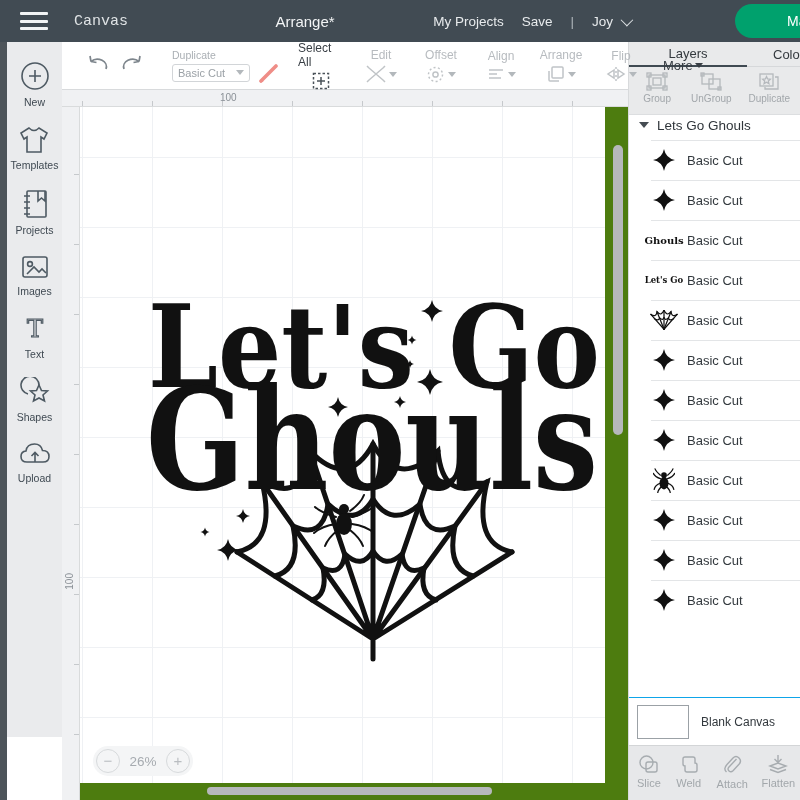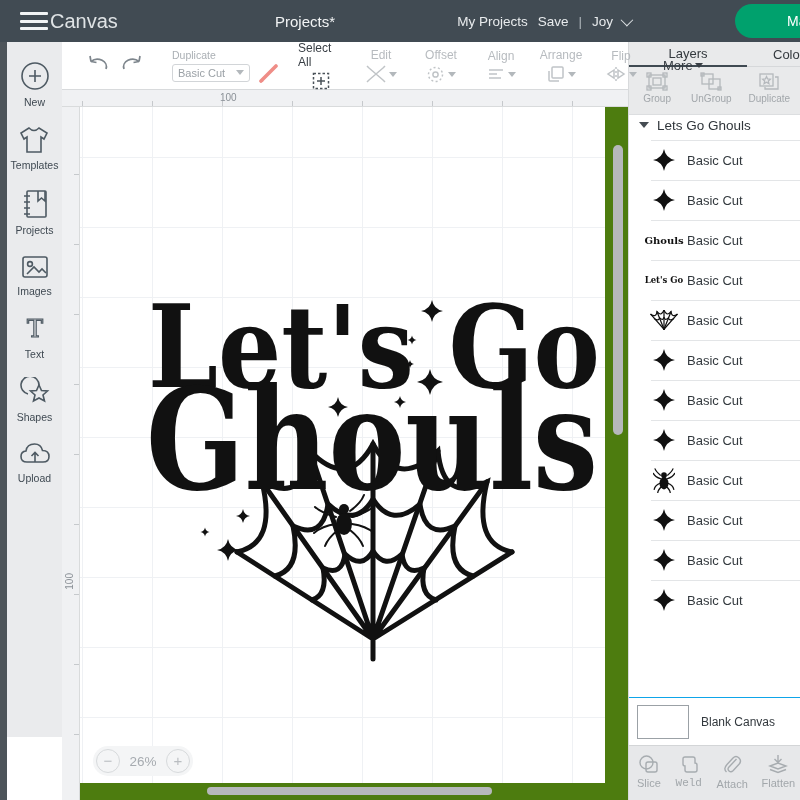--- a/index.html
+++ b/index.html
@@ -5,23 +5,23 @@
   * { margin:0; padding:0; box-sizing:border-box; }
   html,body { width:800px; height:800px; overflow:hidden; background:#fff;
               font-family:"Liberation Sans", sans-serif; position:relative; }
 
   
   .topbar { position:absolute; left:0; top:0; width:800px; height:42px; background:#414b53;
             display:flex; align-items:center; color:#e8ebed; z-index:30; }
   .hamburger { width:28px; height:18px; margin-left:20px; display:flex; flex-direction:column;
                justify-content:space-between; cursor:pointer; }
   .hamburger div { height:3px; background:#f2f4f5; border-radius:1px; }
-  .tb-canvas { margin-left:2px; font-size:20px; color:#dfe3e5; }
+  .tb-canvas { margin-left:26px; font-size:15px; color:#dfe3e5;font-family:Liberation Mono, monospace; }
   .tb-title { position:absolute; left:305px; transform:translateX(-50%); font-size:15px; color:#f2f4f5; }
-  .tb-right { position:absolute; right:170px; display:flex; align-items:center; gap:10px; font-size:13.5px;text-align:center; }
+  .tb-right { position:absolute; right:170px; display:flex; align-items:center; gap:18px; font-size:13.5px;text-align:center; }
   .tb-sep { color:#aeb6bb; }
   .tb-user { display:flex; align-items:center; gap:8px; }
   .caret-down-w { width:9px; height:9px; border-right:1.5px solid #dfe3e5; border-bottom:1.5px solid #dfe3e5;
                   transform:rotate(45deg) translateY(-2px); }
   .make-btn { position:absolute; left:735px; top:4px; width:150px; height:34px; border-radius:17px;
               background:#00a16d; color:#fff; font-size:14px; display:flex; align-items:center;
               justify-content:center; border:none; }
 
   
   .edge-strip { position:absolute; left:0; top:42px; width:7px; height:758px; background:#4d545a; }
@@ -109,21 +109,21 @@
   .layer-label { font-size:13px; color:#33393e; margin-left:6px; }
   .blank-row { position:absolute; left:0; bottom:55px; width:172px; height:48px; border-top:1px solid #0ea5e9;
                display:flex; align-items:center; background:#fff; }
   .blank-thumb { width:52px; height:34px; border:1px solid #9ba1a6; background:#fff; margin-left:8px; }
   .blank-lbl { font-size:12px; color:#33393e; margin-left:12px; }
   .panel-footer { position:absolute; left:0; bottom:0; width:172px; height:55px; background:#e7e8ea;
                   border-top:1px solid #d3d5d7; display:flex; }
   .pf-item { display:flex; flex-direction:column; align-items:center; gap:3px; padding-top:8px; cursor:pointer; }
   .pf-item svg { stroke:#a7acb0; fill:none; stroke-width:1.4; }
   .pf-item .lbl { font-size:11px; color:#a2a7ab; }
-  .pf-slice { width:44px; } .pf-weld { width:44px;font-family:Liberation Mono, monospace; } .pf-attach { width:52px; } .pf-flatten { width:50px; }
+  .pf-slice { width:44px; } .pf-weld { width:44px; } .pf-attach { width:52px; } .pf-flatten { width:50px; }
 </style>
 </head>
 <body>
 
 <svg width="0" height="0" style="position:absolute">
   <defs>
     <path id="spark-path" d="M0,-1 Q0.16,-0.16 1,0 Q0.16,0.16 0,1 Q-0.16,0.16 -1,0 Q-0.16,-0.16 0,-1 Z"></path>
     <symbol id="sym-sparkle" viewBox="-12 -12 24 24">
       <use href="#spark-path" transform="scale(11)" fill="currentColor"></use>
     </symbol>
@@ -155,21 +155,21 @@
   </defs>
 </svg>
 
 <div class="topbar">
   <div class="hamburger">
       <div></div>
       <div></div>
       <div></div>
     </div>
   <span class="tb-canvas">Canvas</span>
-  <span class="tb-title">Projects*</span>
+  <span class="tb-title">Arrange*</span>
   <div class="tb-right">
     <span>My Projects</span>
     <span>Save</span>
     <span class="tb-sep">|</span>
     <span class="tb-user">
       <span>Joy</span>
       <span class="caret-down-w"></span>
     </span>
   </div>
   <button class="make-btn">Make It</button>

